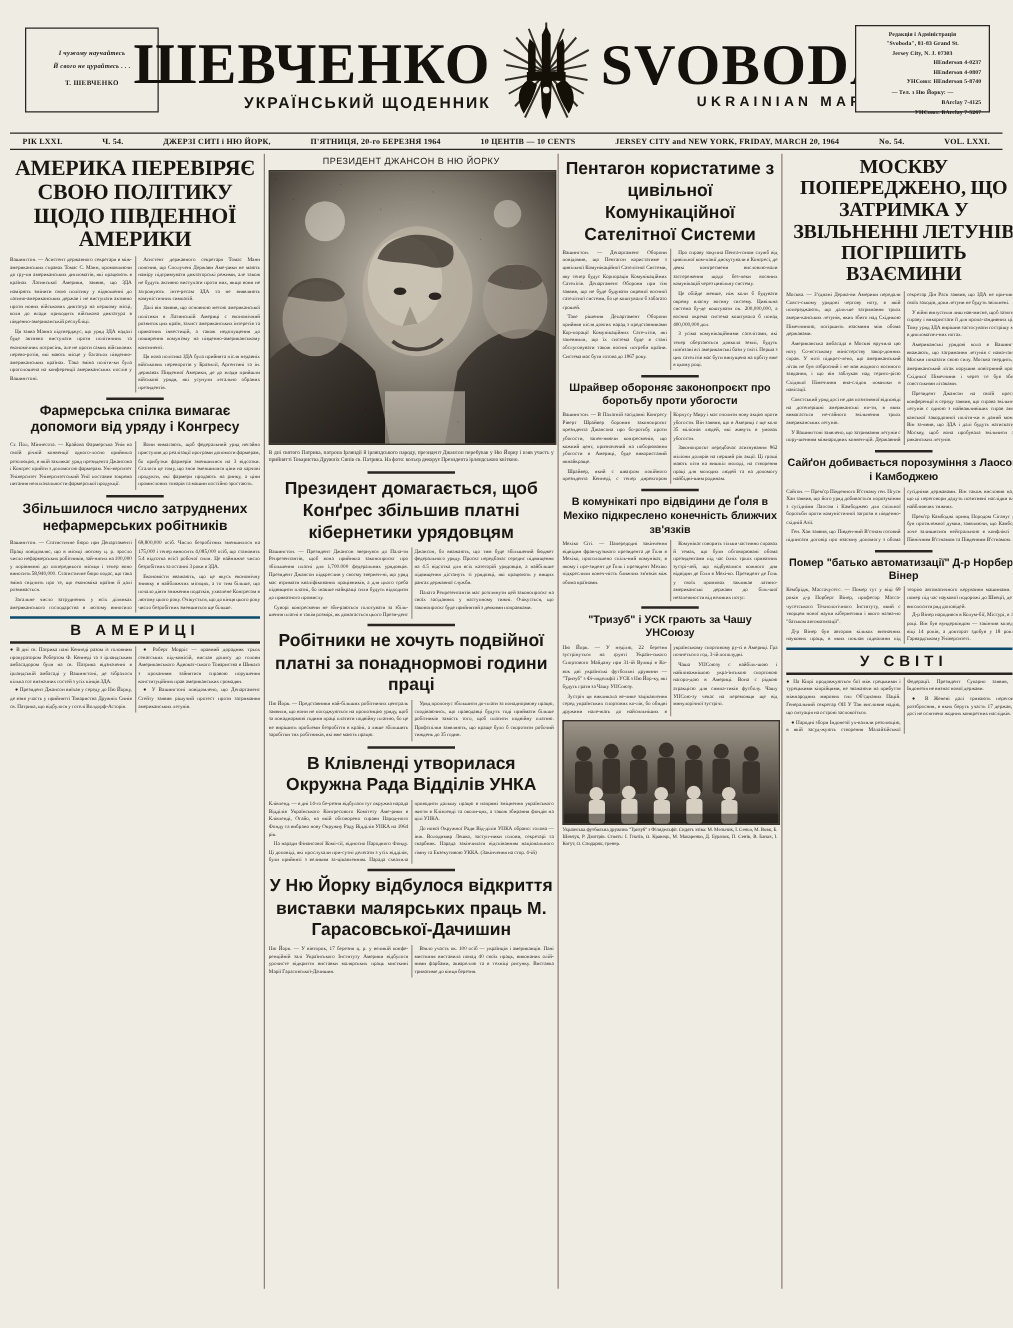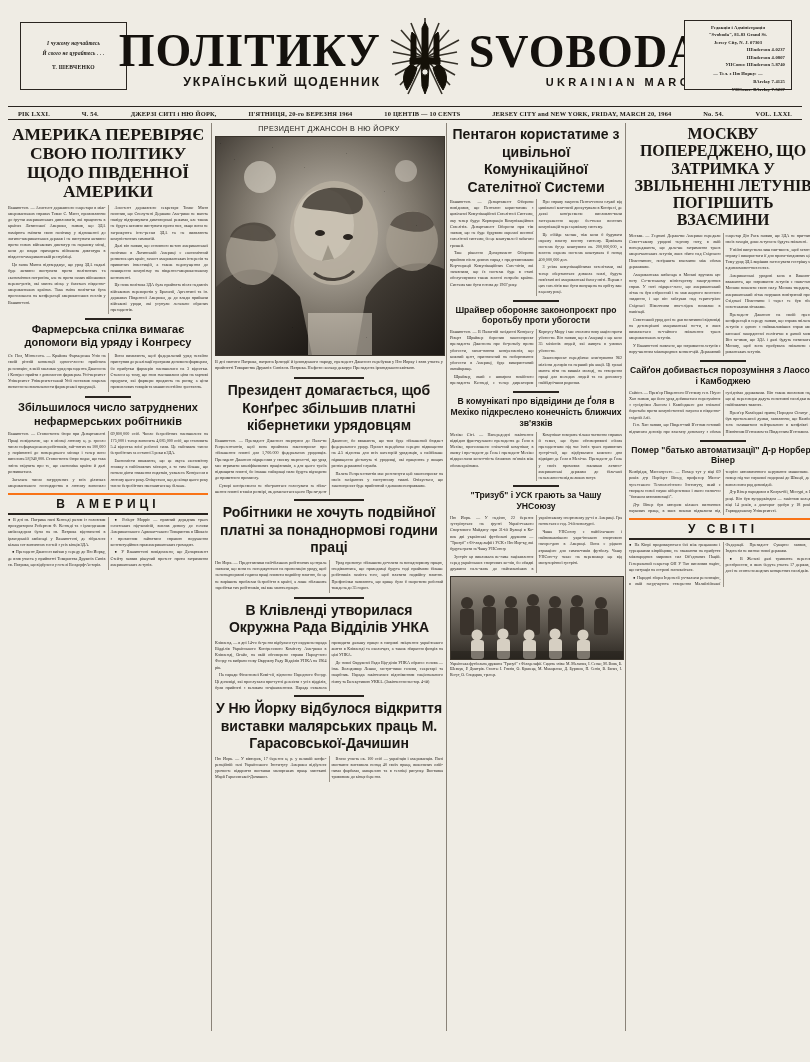--- a/index.html
+++ b/index.html
@@ -77,21 +77,21 @@
     font-family:"Liberation Sans", sans-serif;
     font-weight:bold;text-align:center;margin:3px 0 3px 0;
     font-size:11px;line-height:1.25;
   }
   h2.hl2.tiny{font-size:8.6px;}
   h2.hl2.mid{font-size:14px;}
   h3.sec{
     font-family:"Liberation Sans", sans-serif;
     font-weight:bold;text-align:center;margin:3px 0 2px 0;
     font-size:12px;letter-spacing:4px;
-    border-top:2px solid #f97316;border-bottom:2px solid #2a2520;
+    border-top:2px solid #0c4a6e;border-bottom:2px solid #2a2520;
     padding:2px 0 2px 0;
   }
   .dashrule{
     width:46px;height:0;border-top:2.4px solid #2a2520;margin:4px auto 3px auto;
   }
   .dashrule.wide{width:70px;}
   .capttitle{
     font-family:"Liberation Sans", sans-serif;
     font-weight:normal;font-size:7.2px;text-align:center;letter-spacing:.4px;
     margin:1px 0 3px 0;
@@ -125,21 +125,21 @@
 
     <div class="quotebox">
       <div>І чужому научайтесь</div>
       <div>Й свого не цурайтесь . . .</div>
       <div class="auth">Т. ШЕВЧЕНКО</div>
     </div>
 
     <div class="maststack">
       <div class="mastrow">
         <div style="flex:1;text-align:right;">
-          <div class="bigname">ПОЛІТИКУ</div>
+          <div class="bigname">ШЕВЧЕНКО</div>
           <div class="subname">УКРАЇНСЬКИЙ ЩОДЕННИК</div>
         </div>
 
         <div class="emblem">
           <svg viewBox="0 0 80 90" width="80" height="90">
             <g stroke="#141008" stroke-width="1" fill="#141008">
 
               <g opacity=".85">
                 <line x1="40" y1="44" x2="6" y2="26" stroke-width="1.6"></line>
                 <line x1="40" y1="44" x2="8" y2="38" stroke-width="1.6"></line>

